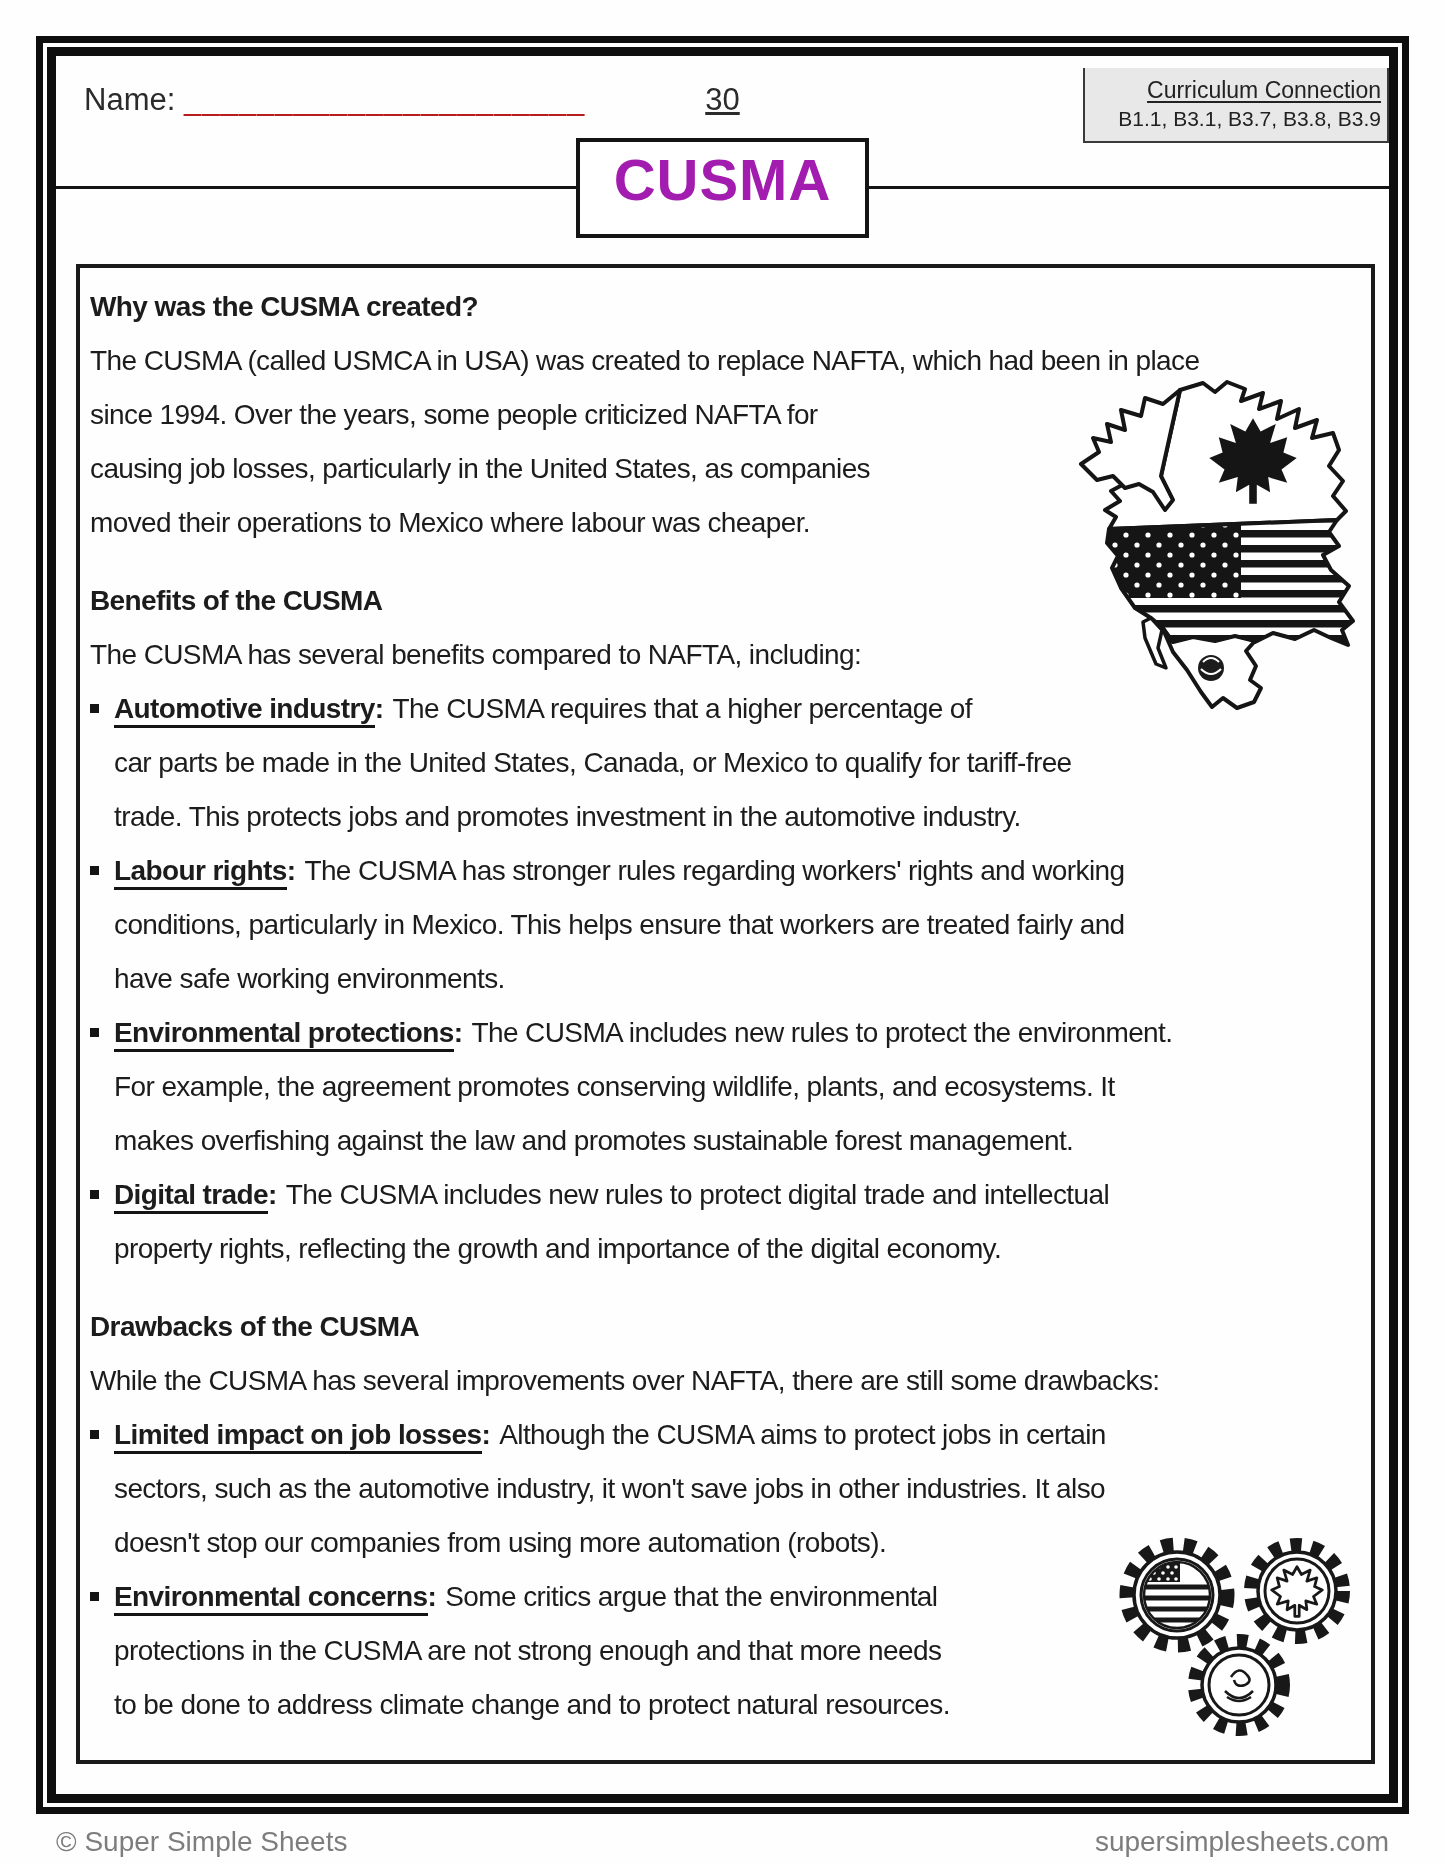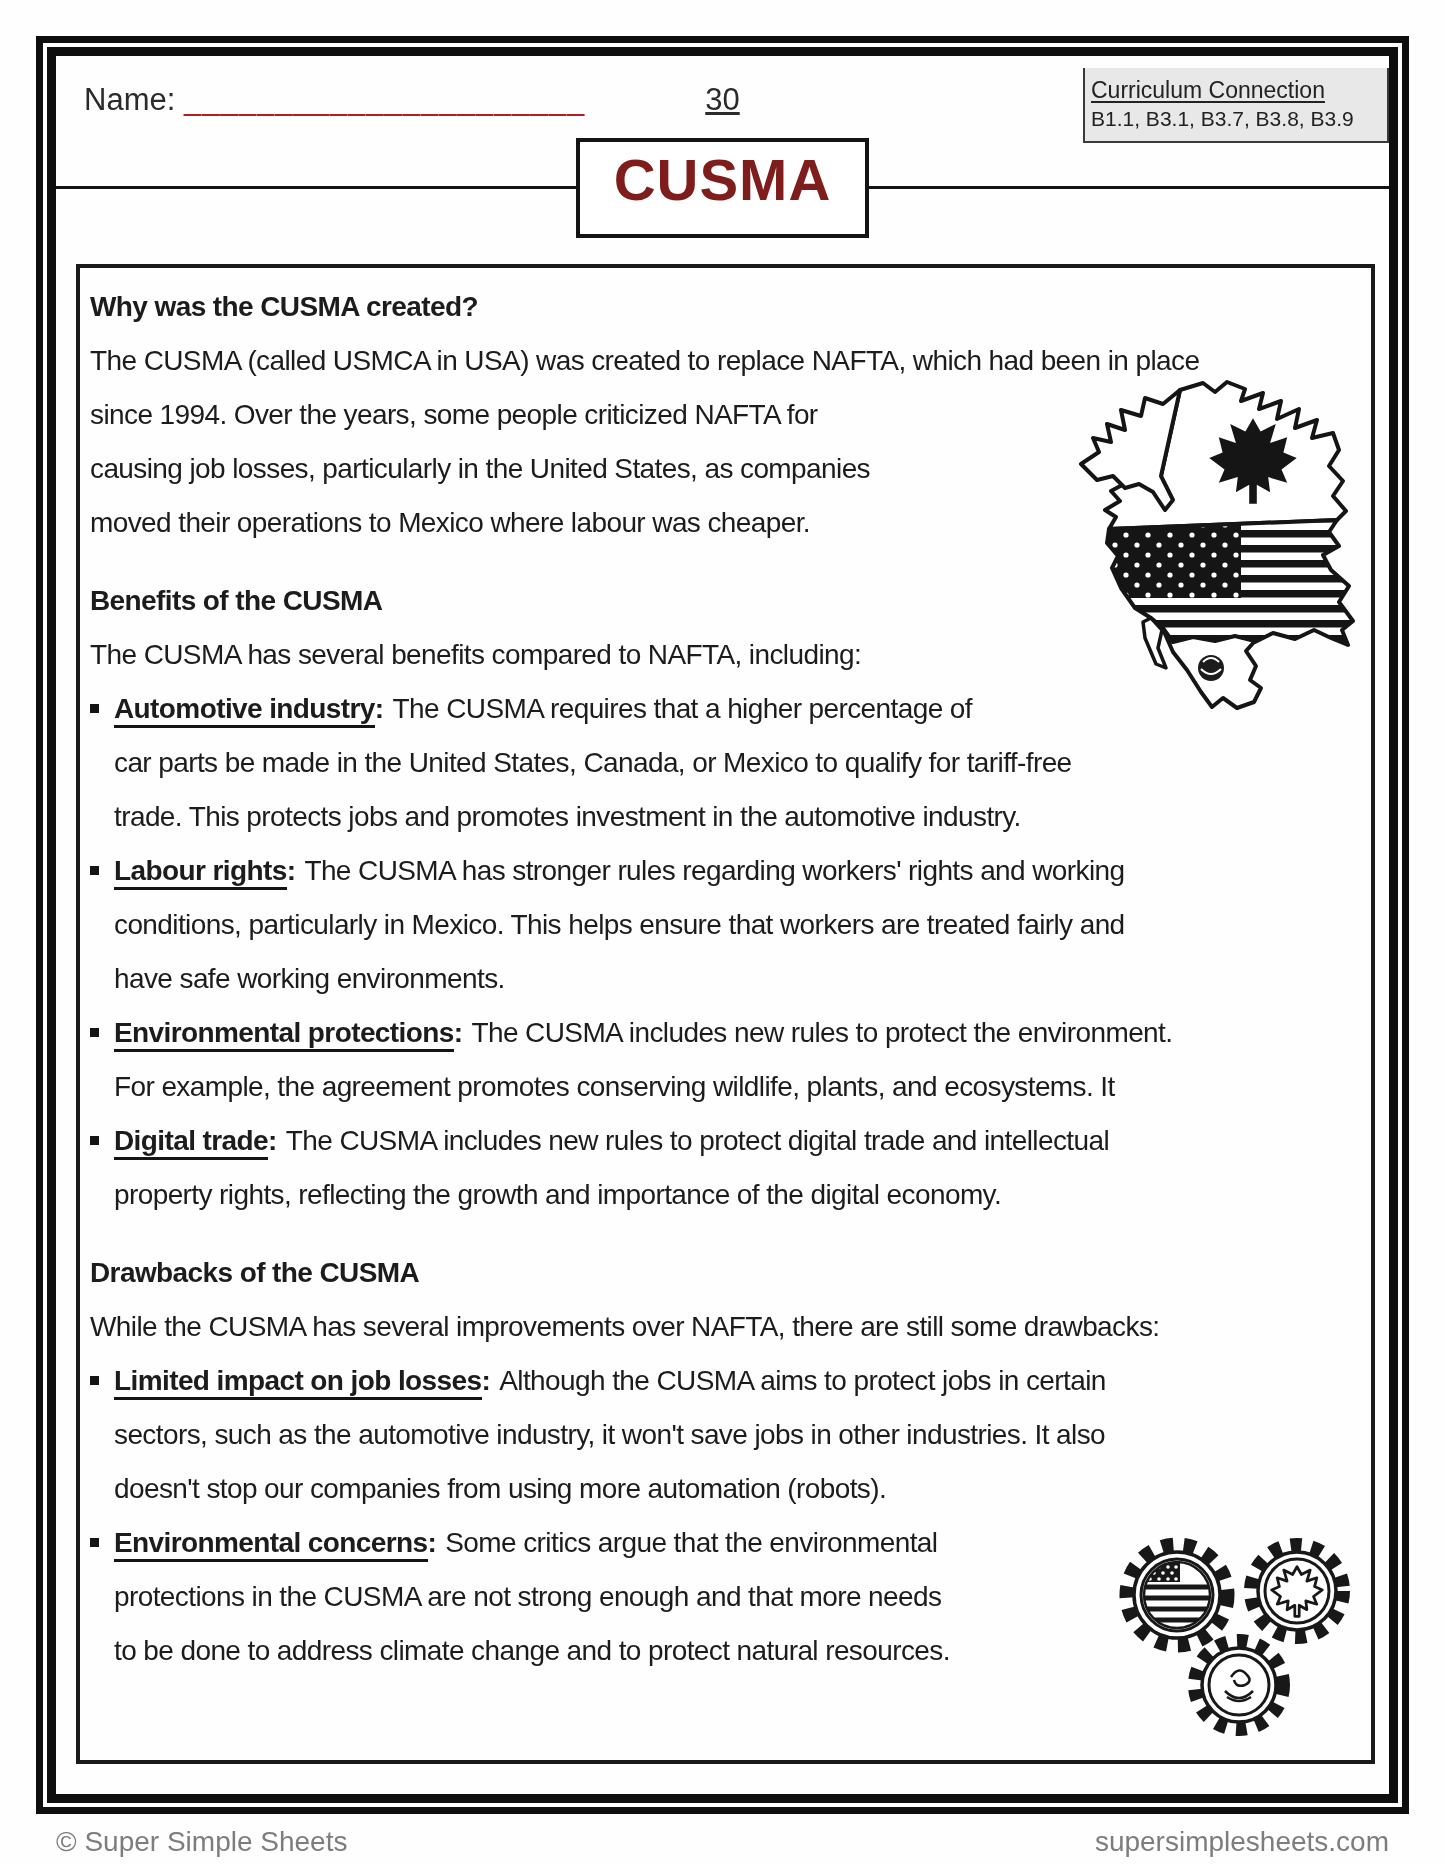--- a/index.html
+++ b/index.html
@@ -8,30 +8,30 @@
   .frame-outer{position:absolute;left:36px;top:36px;width:1373px;height:1778px;
         border:7px solid #0e0e0e;box-sizing:border-box;}
   .frame-inner{position:absolute;inset:4px;border:9px solid #0e0e0e;box-sizing:border-box;}
 
   
   .header-row{position:relative;height:66px;margin-top:12px;}
   .name-wrap{position:absolute;left:28px;top:14px;font-size:31px;color:#2b2b2b;}
   .name-blank{letter-spacing:1px;color:#b91c1c;}
   .page-num{position:absolute;left:0;right:0;top:14px;text-align:center;font-size:31px;color:#2b2b2b;text-decoration:underline;}
   .curr-box{position:absolute;right:0;top:0;width:306px;box-sizing:border-box;
-        background:#e8e8e8;border:2px solid #3a3a3a;border-top:none;text-align:left;
+        background:#e8e8e8;border:2px solid #3a3a3a;border-top:none;text-align:right;
         padding:8px 6px 9px;color:#222;}
   .curr-title{font-size:23px;text-decoration:underline;text-underline-offset:3px;line-height:29px;}
   .curr-codes{font-size:21px;line-height:27px;white-space:nowrap;}
 
   
   .title-band{position:relative;height:100px;margin-top:4px;display:flex;justify-content:center;}
   .title-rule{position:absolute;left:0;right:0;top:48px;height:3px;background:#141414;}
   .title-box{position:relative;z-index:1;background:#fff;border:4px solid #141414;
-        padding:4px 34px 10px;font-size:58px;font-weight:bold;letter-spacing:1px;color:#7f1d1d;}
+        padding:4px 34px 10px;font-size:58px;font-weight:bold;letter-spacing:1px;color:#a21caf;}
 
   
   .content-box{position:relative;margin:26px 14px 0 20px;height:1500px;box-sizing:border-box;
         border:4px solid #1a1a1a;padding:12px 14px 6px 10px;
         font-size:28px;letter-spacing:-0.6px;color:#1c1c1c;overflow:hidden;}
   .line{height:54px;line-height:54px;white-space:nowrap;}
   .hline{height:54px;line-height:54px;font-weight:bold;white-space:nowrap;}
   .sec-gap{height:24px;}
   .cont{padding-left:24px;}
   .bullet-sq{display:inline-block;width:9px;height:9px;background:#141414;
@@ -191,20 +191,21 @@
         <div class="line"><span class="bullet-sq"></span><span class="term">Automotive industry</span><span class="colon">:</span><span>The CUSMA requires that a higher percentage of</span></div>
         <div class="line cont">car parts be made in the United States, Canada, or Mexico to qualify for tariff-free</div>
         <div class="line cont">trade. This protects jobs and promotes investment in the automotive industry.</div>
 
         <div class="line"><span class="bullet-sq"></span><span class="term">Labour rights</span><span class="colon">:</span><span>The CUSMA has stronger rules regarding workers' rights and working</span></div>
         <div class="line cont">conditions, particularly in Mexico. This helps ensure that workers are treated fairly and</div>
         <div class="line cont">have safe working environments.</div>
 
         <div class="line"><span class="bullet-sq"></span><span class="term">Environmental protections</span><span class="colon">:</span><span>The CUSMA includes new rules to protect the environment.</span></div>
         <div class="line cont">For example, the agreement promotes conserving wildlife, plants, and ecosystems. It</div>
+        <div class="line cont">makes overfishing against the law and promotes sustainable forest management.</div>
 
         <div class="line"><span class="bullet-sq"></span><span class="term">Digital trade</span><span class="colon">:</span><span>The CUSMA includes new rules to protect digital trade and intellectual</span></div>
         <div class="line cont">property rights, reflecting the growth and importance of the digital economy.</div>
 
         <div class="sec-gap"></div>
 
         <div class="hline">Drawbacks of the CUSMA</div>
         <div class="line">While the CUSMA has several improvements over NAFTA, there are still some drawbacks:</div>
 
         <div class="line"><span class="bullet-sq"></span><span class="term">Limited impact on job losses</span><span class="colon">:</span><span>Although the CUSMA aims to protect jobs in certain</span></div>

